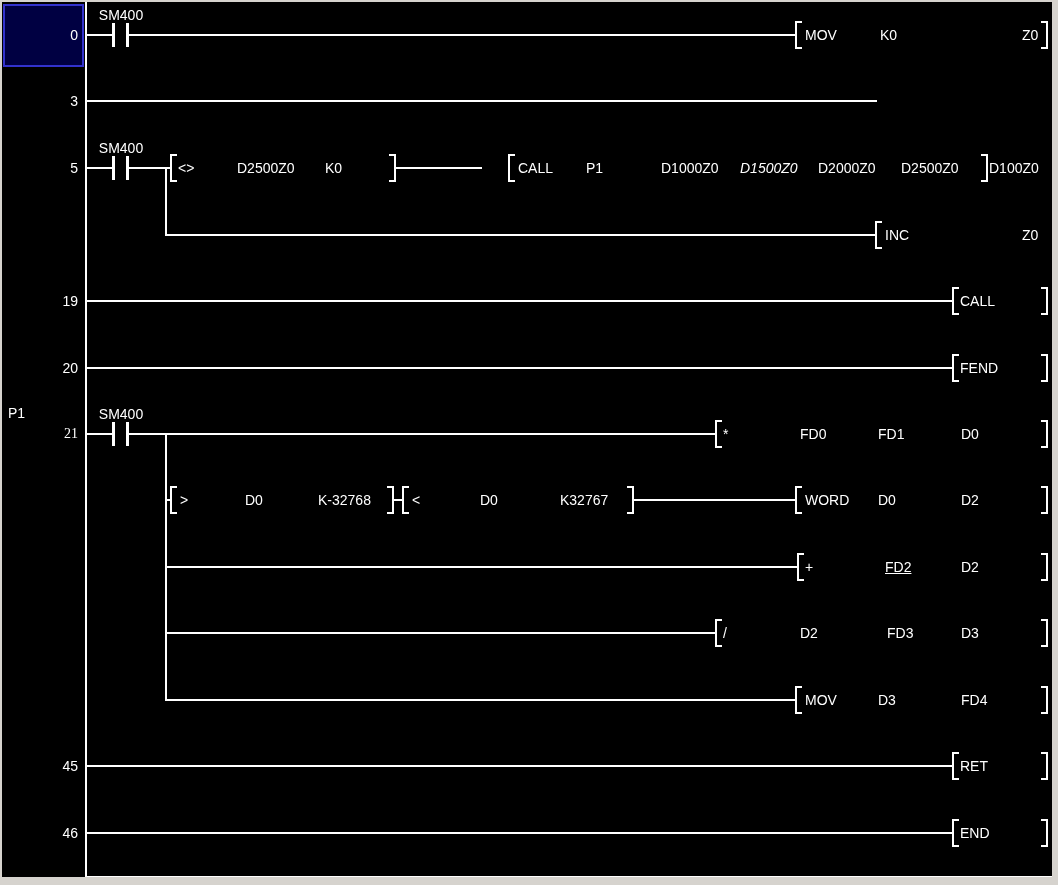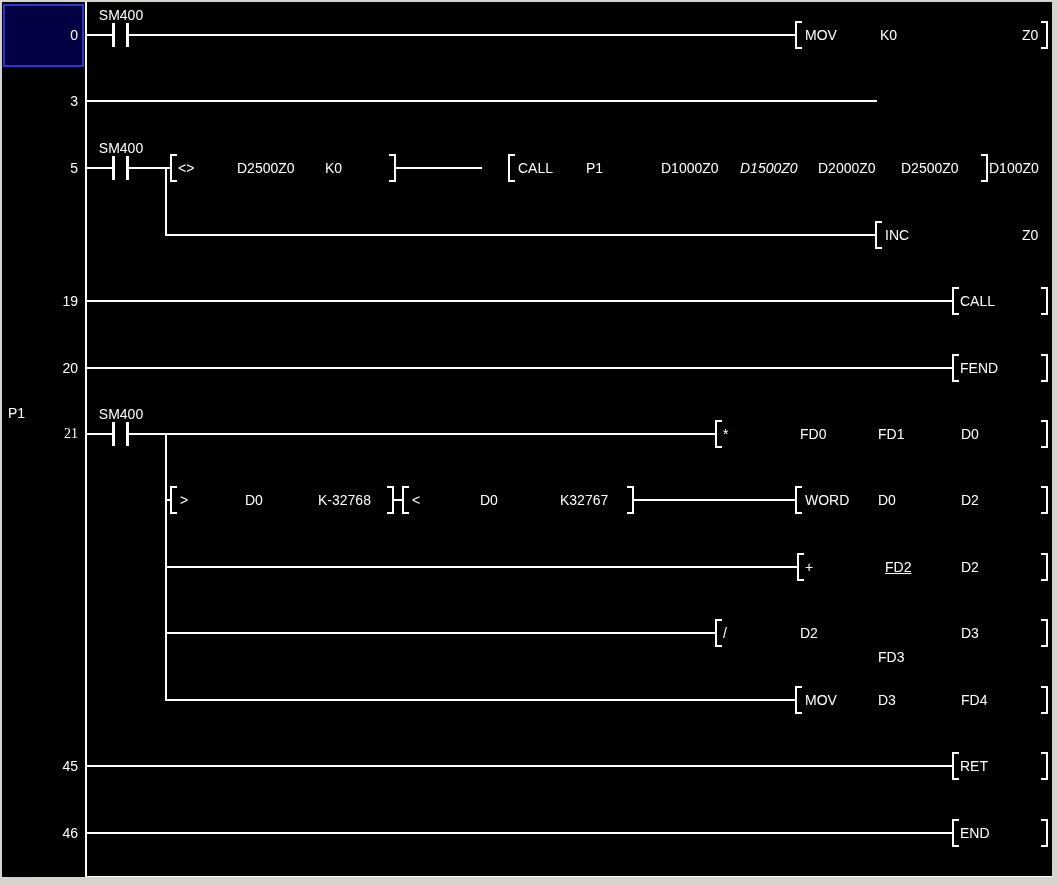--- a/index.html
+++ b/index.html
@@ -124,21 +124,21 @@
       <div class="bracket close"></div>
       <div class="btext" style="left: 8px;">+</div>
       <div class="btext" style="left: 88px; text-decoration: underline;">FD2</div>
       <div class="btext" style="left: 164px;">D2</div>
     </div>
     <div class="block" style="left: 715px; top: 619px; width: 333px;">
       <div class="bracket open"></div>
       <div class="bracket close"></div>
       <div class="btext" style="left: 8px;">/</div>
       <div class="btext" style="left: 85px;">D2</div>
-      <div class="btext" style="left: 163px; margin-top: 24px;">FD3</div>
+      <div class="btext" style="left: 172px;">FD3</div>
       <div class="btext" style="left: 246px;">D3</div>
     </div>
     <div class="block" style="left: 795px; top: 686px; width: 253px;">
       <div class="bracket open"></div>
       <div class="bracket close"></div>
       <div class="btext" style="left: 10px;">MOV</div>
       <div class="btext" style="left: 83px;">D3</div>
       <div class="btext" style="left: 166px;">FD4</div>
     </div>
     <div class="block" style="left: 952px; top: 752px; width: 96px;">

